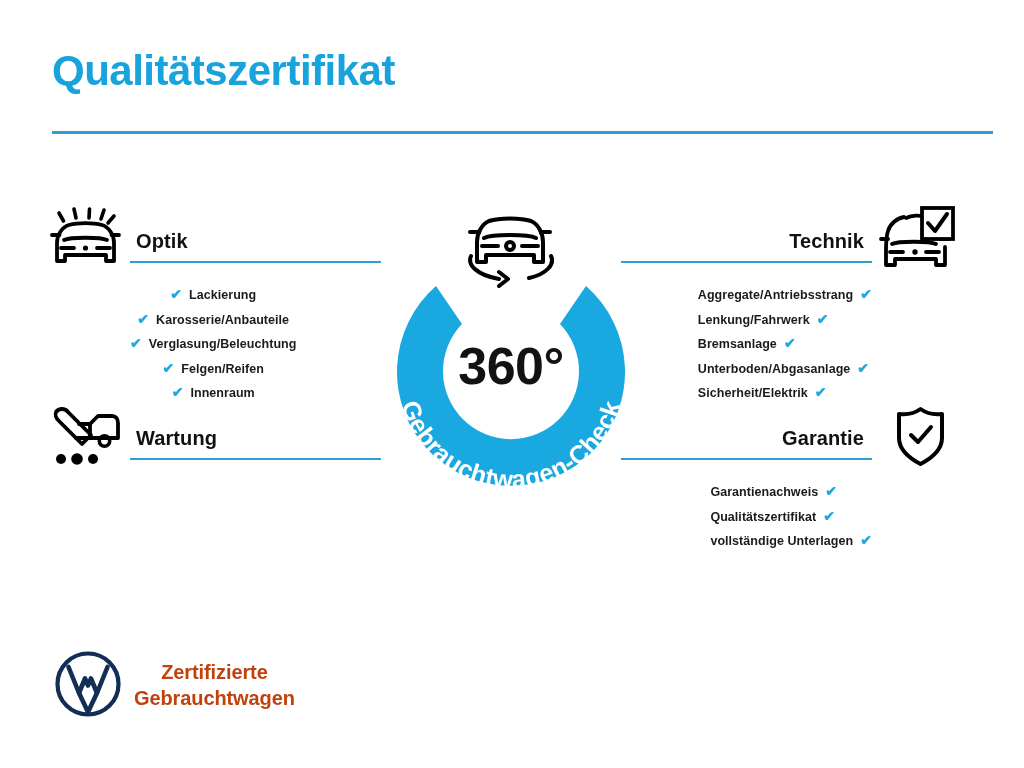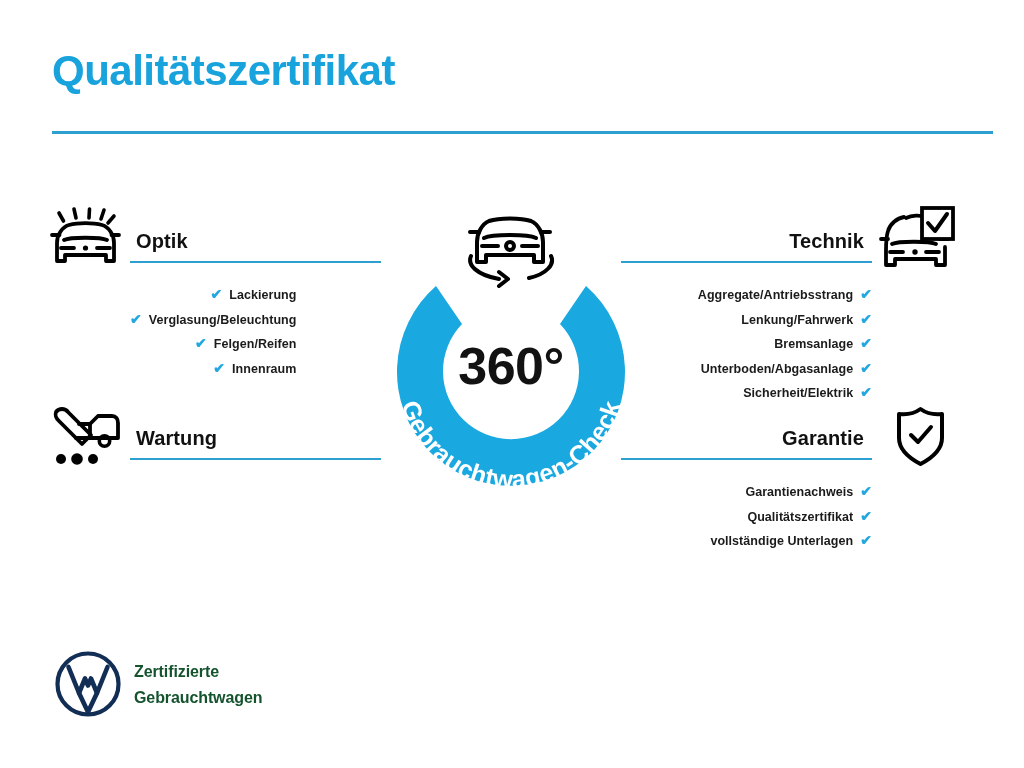--- a/index.html
+++ b/index.html
@@ -95,22 +95,22 @@
   .left .sect-rule  { left: 90px; }
   .right .sect-rule { right: 88px; }
 
   .items {
     list-style: none;
     margin: 0;
     padding: 0;
     position: absolute;
     top: 78px;
   }
-  .left .items  { left: 90px; text-align: right; }
-  .right .items { right: 88px; text-align: right; }
+  .left .items  { left: 90px; text-align: center; }
+  .right .items { right: 88px; }
 
   .items li {
     font-size: 12.5px;
     font-weight: bold;
     color: #1b1b1b;
     line-height: 23.5px;
     white-space: nowrap;
     letter-spacing: 0.05px;
   }
   .check {
@@ -156,25 +156,26 @@
     position: absolute;
     left: 54px;
     top: 650px;
     width: 68px;
     height: 68px;
   }
   .footer-text {
     position: absolute;
     left: 134px;
     top: 659px;
-    font-size: 16px;
+    font-size: 20px;
     font-weight: bold;
     line-height: 26px;
-    color: #14532d;
+    color: #c2410c;
     letter-spacing: -0.1px;
+    text-align: center;
   }
 </style>
 </head>
 <body>
 
 <div class="page">
 
   <div class="page-title">Qualitätszertifikat</div>
   <div class="title-rule"></div>
 
@@ -198,20 +199,21 @@
             <line x1="51" y1="43" x2="64" y2="43"></line>
           </g>
           <circle cx="39.5" cy="43" r="2.6" fill="#000"></circle>
         </svg>
       </span>
       <span class="sect-title">Optik</span>
       <span class="sect-rule"></span>
     </div>
     <ul class="items">
       <li><span class="check">✔</span><span>Lackierung</span></li>
+      <li><span class="check">✔</span><span>Karosserie/Anbauteile</span></li>
       <li><span class="check">✔</span><span>Verglasung/Beleuchtung</span></li>
       <li><span class="check">✔</span><span>Felgen/Reifen</span></li>
       <li><span class="check">✔</span><span>Innenraum</span></li>
     </ul>
   </div>
 
   <div class="block col left block-wartung" style="left:40px;">
     <div class="block-head">
       <span class="sect-icon">
         <svg viewBox="0 0 78 70" width="78" height="70" aria-hidden="true">

